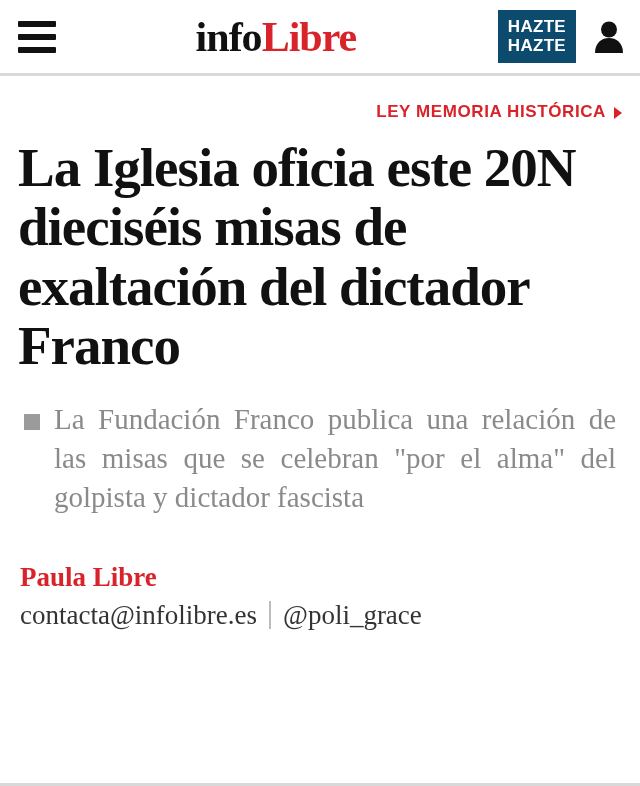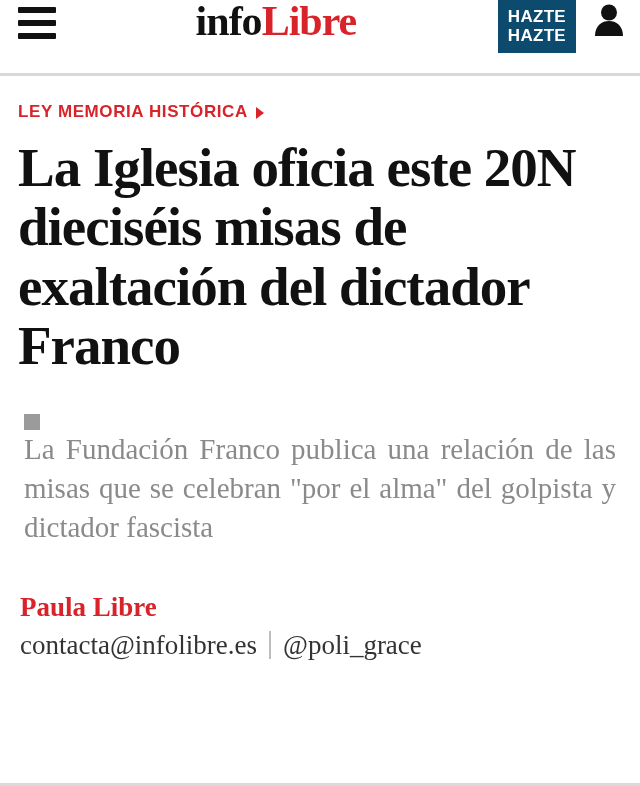--- a/index.html
+++ b/index.html
@@ -18,21 +18,21 @@
     height: 786px;
     position: relative;
     background: #ffffff;
   }
 
   
   .header {
     height: 76px;
     border-bottom: 3px solid #d9d9d9;
     display: flex;
-    align-items: flex-start;
+    align-items: center;
     padding: 0 14px;
     position: relative;
   }
 
   .menu-btn {
     width: 46px;
     height: 46px;
     display: flex;
     flex-direction: column;
     justify-content: center;
@@ -96,20 +96,21 @@
   .kicker {
     color: #d8232a;
     font-weight: bold;
     font-size: 17px;
     letter-spacing: .6px;
     display: flex;
     align-items: center;
     gap: 8px;
     margin-bottom: 16px;
     cursor: pointer;
+    justify-content: flex-end;
   }
   .kicker .arrow {
     display: inline-block;
     width: 0; height: 0;
     border-left: 8px solid #d8232a;
     border-top: 6px solid transparent;
     border-bottom: 6px solid transparent;
     margin-top: 1px;
   }
 
@@ -118,23 +119,23 @@
     font-weight: bold;
     font-size: 55px;
     line-height: 1.08;
     color: #111111;
     letter-spacing: -1px;
     margin: 0 0 24px 0;
   }
 
   .standfirst {
     display: flex;
+    gap: 14px;
     margin: 0 0 0 6px;
     padding-right: 6px;
-    flex-direction: column;
   }
   .bullet {
     flex: 0 0 auto;
     width: 16px;
     height: 16px;
     background: #9b9b9b;
     margin-top: 14px;
   }
   .standfirst-text {
     font-family: "Liberation Serif", serif;

